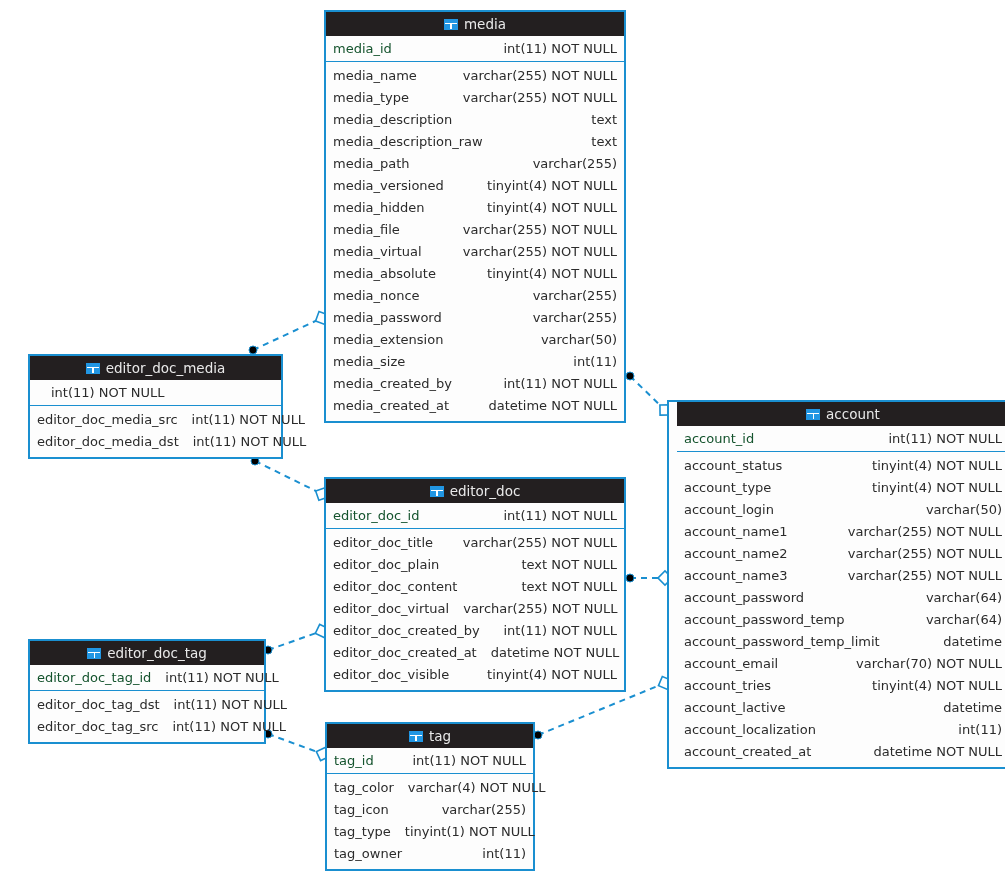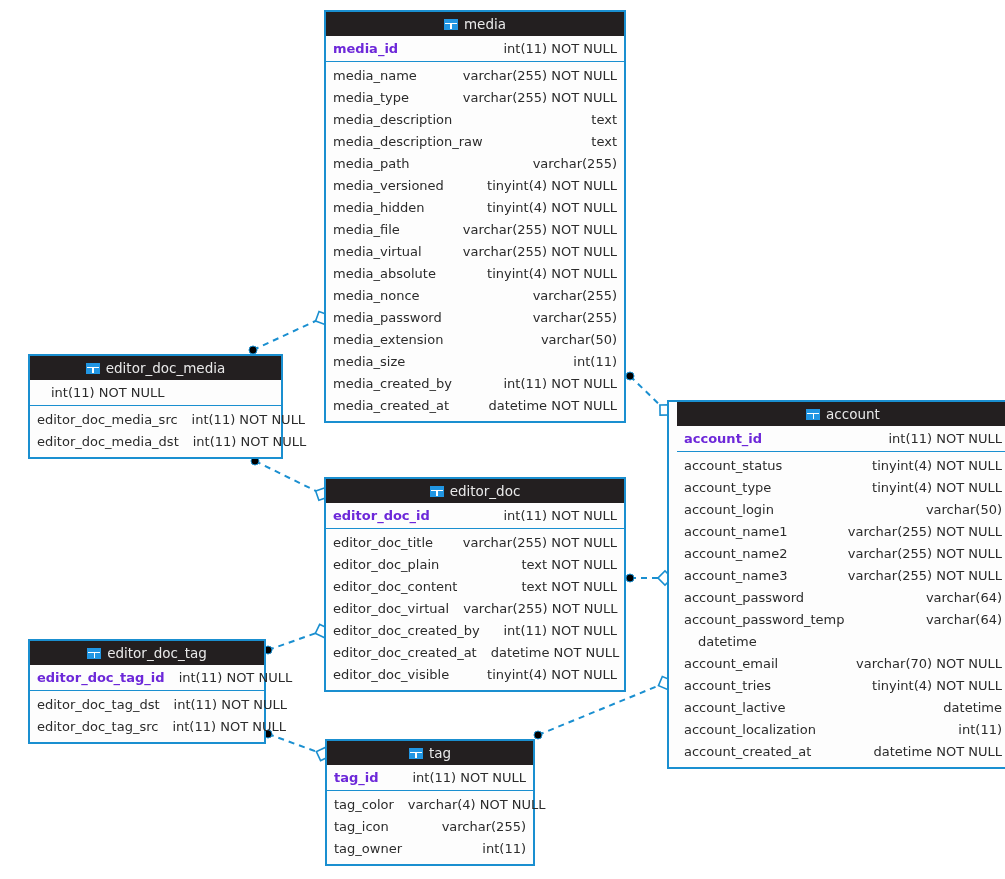--- a/index.html
+++ b/index.html
@@ -98,22 +98,22 @@
     height: 25px;
     line-height: 25px;
   }
   .attr-row .aname {
     text-align: left;
   }
   .attr-row .atype {
     margin-left: 14px;
   }
   .pk-section .aname {
-    font-weight: bold;
-    color: #6d28d9;
+    font-weight: normal;
+    color: #14532d;
   }
   .attr-list {
     padding: 3px 0 4px 0;
   }
 </style>
 </head>
 <body>
 
 <div id="canvas">
   <svg id="edges" width="1005" height="879" viewBox="0 0 1005 879">
@@ -270,20 +270,21 @@
           </div>
           <div class="attr-row">
             <span class="aname">account_password</span>
             <span class="atype">varchar(64)</span>
           </div>
           <div class="attr-row">
             <span class="aname">account_password_temp</span>
             <span class="atype">varchar(64)</span>
           </div>
           <div class="attr-row">
+            <span class="aname">account_password_temp_limit</span>
             <span class="atype">datetime</span>
           </div>
           <div class="attr-row">
             <span class="aname">account_email</span>
             <span class="atype">varchar(70) NOT NULL</span>
           </div>
           <div class="attr-row">
             <span class="aname">account_tries</span>
             <span class="atype">tinyint(4) NOT NULL</span>
           </div>
@@ -379,39 +380,43 @@
           <div class="attr-row">
             <span class="aname">editor_doc_tag_dst</span>
             <span class="atype">int(11) NOT NULL</span>
           </div>
           <div class="attr-row">
             <span class="aname">editor_doc_tag_src</span>
             <span class="atype">int(11) NOT NULL</span>
           </div>
         </div>
       </div>
-      <div class="entity" style="left: 308px; top: 722px; width: 210px; margin-top: 17px;">
+      <div class="entity" style="left: 308px; top: 722px; width: 210px;">
         <div class="entity-header"><span class="hdr-inner">
             <span class="tbl-icon"></span>
             <span>tag</span>
           </span></div>
         <div class="pk-section">
           <div class="attr-row">
             <span class="aname">tag_id</span>
             <span class="atype">int(11) NOT NULL</span>
           </div>
         </div>
         <div class="attr-list">
           <div class="attr-row">
             <span class="aname">tag_color</span>
             <span class="atype">varchar(4) NOT NULL</span>
           </div>
           <div class="attr-row">
             <span class="aname">tag_icon</span>
             <span class="atype">varchar(255)</span>
+          </div>
+          <div class="attr-row">
+            <span class="aname">tag_type</span>
+            <span class="atype">tinyint(1) NOT NULL</span>
           </div>
           <div class="attr-row">
             <span class="aname">tag_owner</span>
             <span class="atype">int(11)</span>
           </div>
         </div>
       </div>
     </div>
 </div>
 

